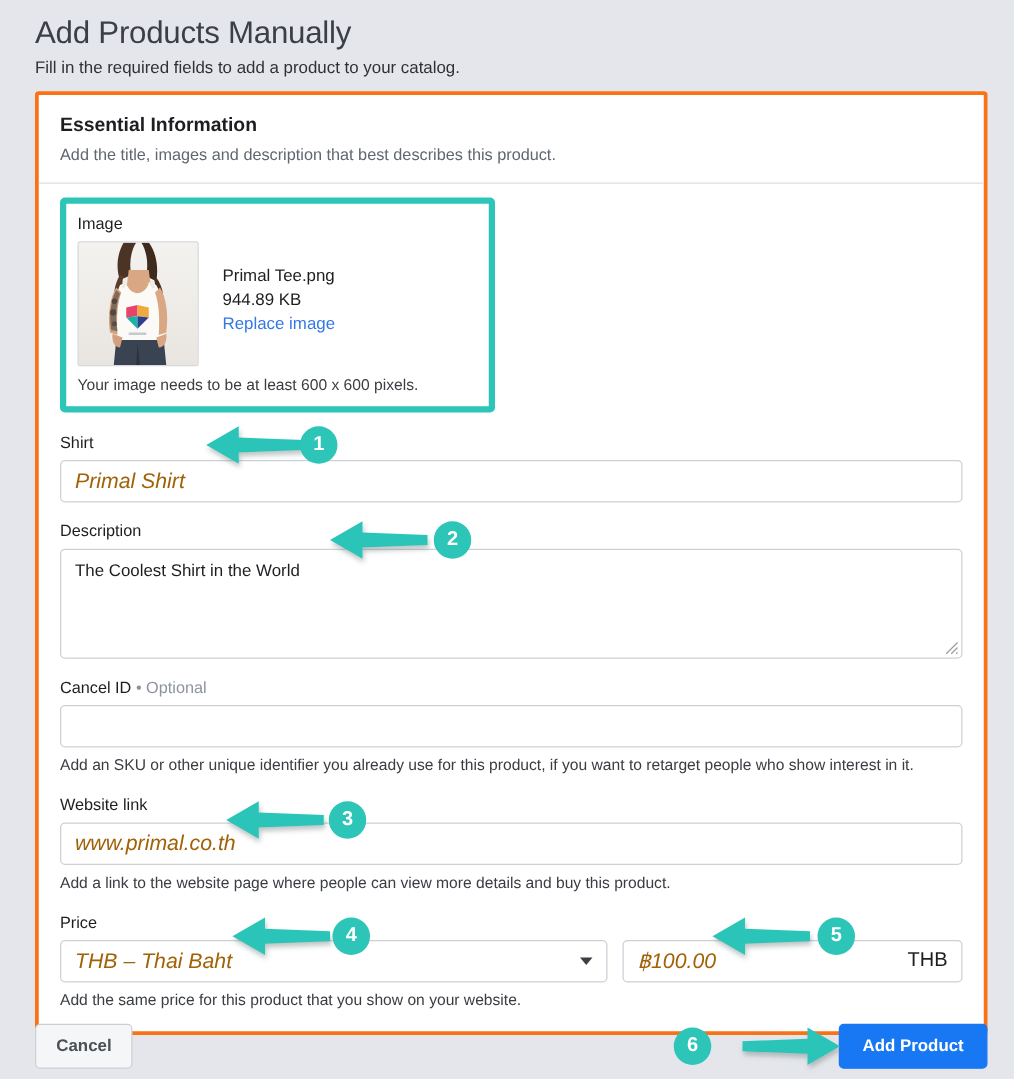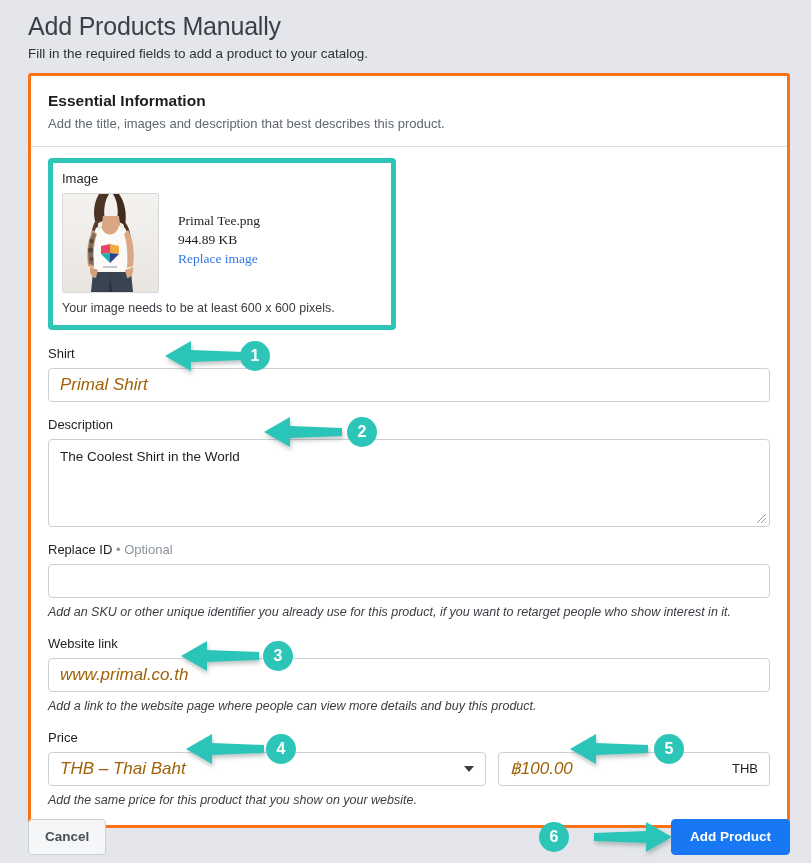--- a/index.html
+++ b/index.html
@@ -49,21 +49,21 @@
     padding: 6px 9px 8px 9px;
     margin-bottom: 14px;
   }
   .field-label { font-size: 13px; color: #1c1e21; line-height: 19px; }
   .img-row { display: flex; align-items: flex-start; margin-top: 5px; }
   .thumb {
     width: 97px; height: 100px; border: 1px solid #d6d8db; border-radius: 2px;
     overflow: hidden; flex: none; background:#f3f2f0;
   }
   .thumb svg { display:block; }
-  .img-meta { margin-left: 19px; padding-top: 18px; font-family: Liberation Serif, serif; }
+  .img-meta { margin-left: 19px; padding-top: 18px; }
   .img-meta .fname { font-size: 13.5px; color: #1c1e21; line-height: 19px; }
   .img-meta .fsize { font-size: 13.5px; color: #1c1e21; line-height: 19px; }
   .img-meta .flink {
     font-size: 13.5px; color: #3578e5; line-height: 19px; cursor: pointer;
   }
   .img-hint { font-size: 12.5px; color: #3a3d42; margin-top: 7px; line-height: 17px; }
 
   
   .field { margin-bottom: 13px; }
   .field > .field-label { display: block; margin-bottom: 5px; }
@@ -85,37 +85,37 @@
     background: #fff; padding: 7px 11px;
     font-family: "Liberation Sans", sans-serif;
     font-size: 13.5px; color: #1c1e21; line-height: 19px;
     outline: none; display: block;
   }
   .ta-wrap { position: relative; }
   .resize-grip {
     position: absolute; right: 3px; bottom: 3px; width: 11px; height: 11px;
     pointer-events: none;
   }
-  .helper { font-size: 12.5px; color: #3a3d42; margin-top: 6px; line-height: 17px; font-style: italic; }
+  .helper { font-size: 12.5px; color: #3a3d42; margin-top: 6px; line-height: 17px; }
 
   
   .price-row { display: flex; gap: 12px; }
   .sel-wrap { position: relative; width: 438px; flex: none; }
   .sel-wrap .fauxinput { padding-right: 28px; }
   .caret {
     position: absolute; right: 12px; top: 14px;
     width: 0; height: 0;
     border-left: 5px solid transparent; border-right: 5px solid transparent;
     border-top: 6px solid #3a3e45;
   }
   .price-wrap { position: relative; flex: 1; }
   .price-wrap .fauxinput { padding-right: 48px; }
   .cur-suffix {
     position: absolute; right: 12px; top: 0; line-height: 34px;
-    font-size: 13px; color: #1c1e21;
+    font-size: 16px; color: #1c1e21;
   }
 
   
   .footer {
     position: absolute; left: 28px; top: 819px; width: 762px; height: 36px;
   }
   .btn {
     font-family: "Liberation Sans", sans-serif;
     font-size: 13.5px; font-weight: bold;
     border-radius: 4px; cursor: pointer; border: 1px solid transparent;
@@ -228,21 +228,21 @@
         <div class="ta-wrap">
           <textarea class="txt" style="">The Coolest Shirt in the World</textarea>
           <svg class="resize-grip" viewBox="0 0 11 11">
             <path d="M10 1 L1 10 M10 5 L5 10 M10 9 L9 10" stroke="#9a9da2" stroke-width="1" fill="none"></path>
           </svg>
         </div>
       </div>
 
       <div class="field">
         <span class="field-label">
-          <span>Replace ID</span>
+          <span>Cancel ID</span>
           <span class="optional-dot">•</span>
           <span class="optional">Optional</span>
         </span>
         <input class="txt" type="text" value="" style="">
         <div class="helper">Add an SKU or other unique identifier you already use for this product, if you want to retarget people who show interest in it.</div>
       </div>
 
       <div class="field">
         <span class="field-label">Website link</span>
         <input class="txt" type="text" value="www.primal.co.th" style="">

